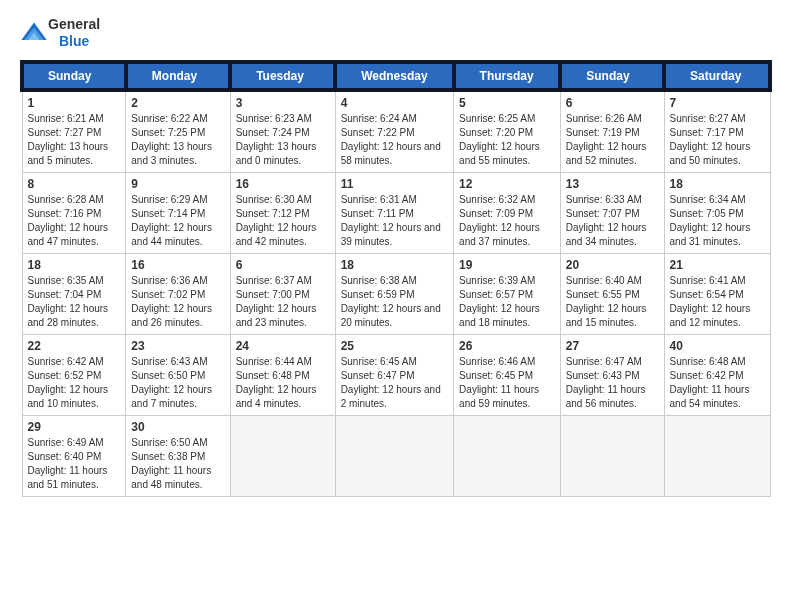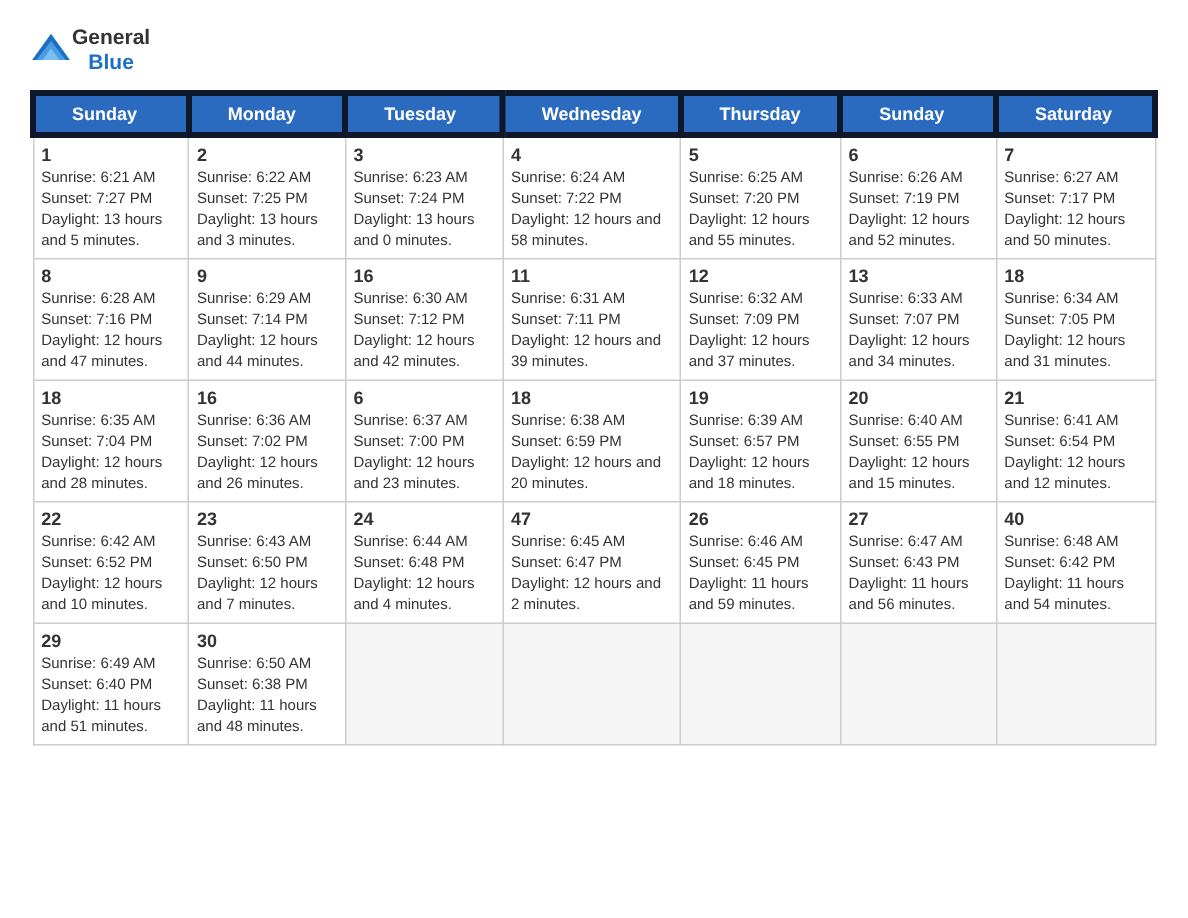--- a/index.html
+++ b/index.html
@@ -312,21 +312,21 @@
   </td>
           <td>
     <span class="day-num">24</span>
     <div class="day-info">
       Sunrise: 6:44 AM<br>
       Sunset: 6:48 PM<br>
       Daylight: 12 hours and 4 minutes.
     </div>
   </td>
           <td>
-    <span class="day-num">47</span>
+    <span class="day-num">25</span>
     <div class="day-info">
       Sunrise: 6:45 AM<br>
       Sunset: 6:47 PM<br>
       Daylight: 12 hours and 2 minutes.
     </div>
   </td>
           <td>
     <span class="day-num">26</span>
     <div class="day-info">
       Sunrise: 6:46 AM<br>

